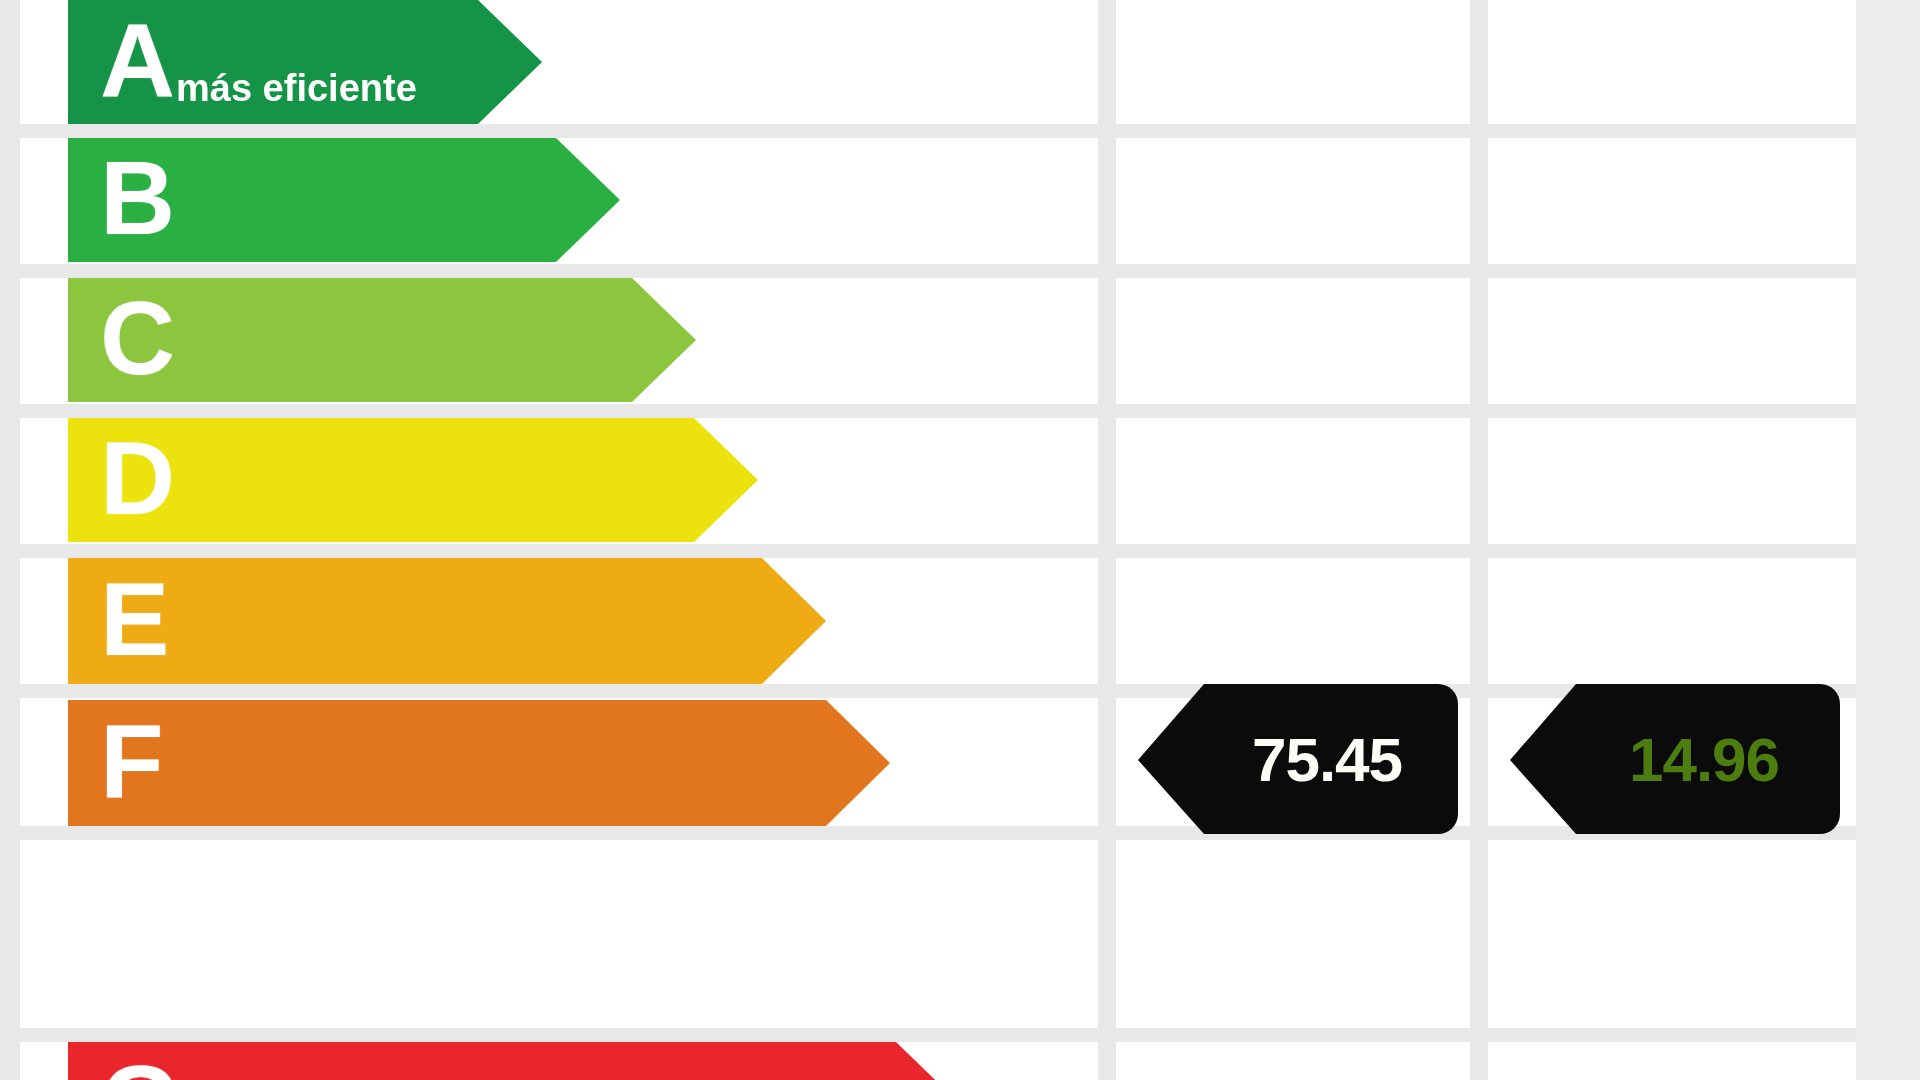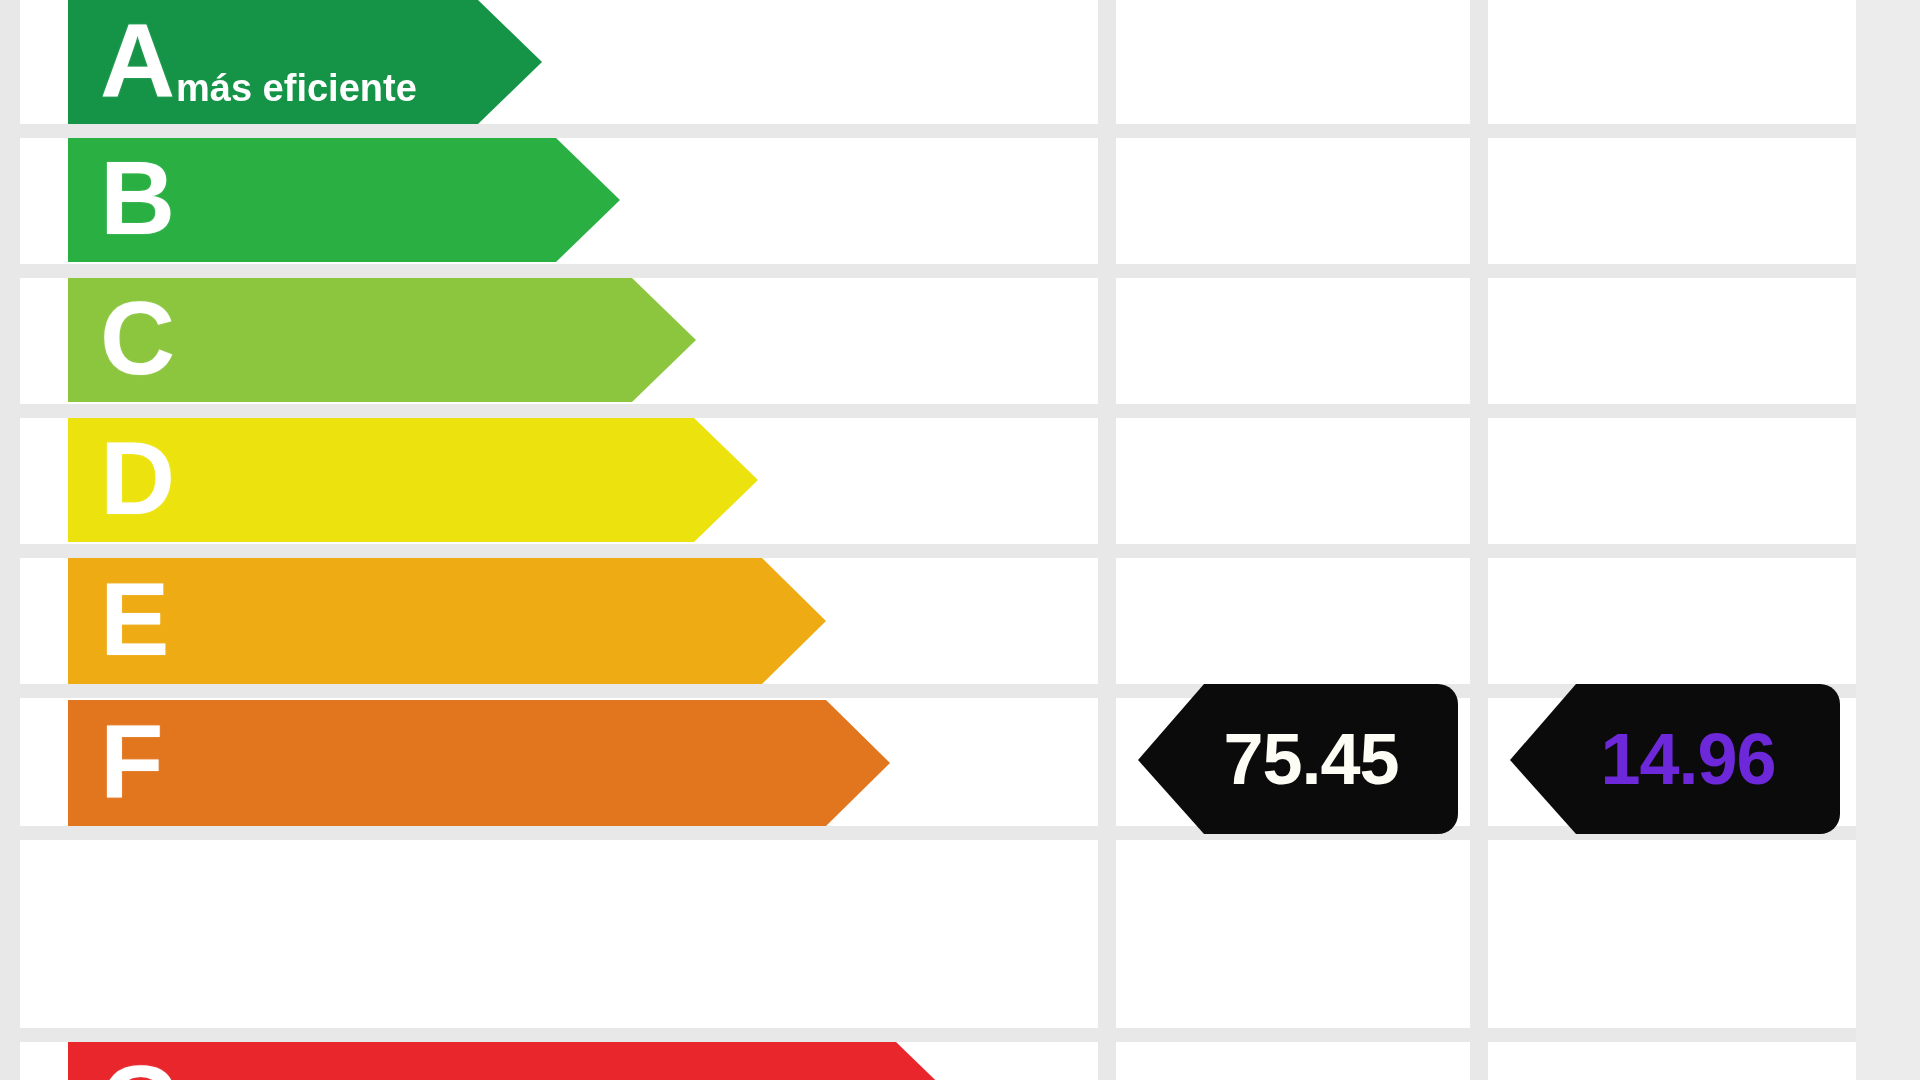--- a/index.html
+++ b/index.html
@@ -47,24 +47,24 @@
   .bar .sub{
     position:absolute;left:108px;bottom:14px;
     font-size:38px;font-weight:bold;color:#ffffff;
     white-space:nowrap;
   }
 
   
   .badge{position:absolute;}
   .badge svg{display:block;}
   .badge .val{
-    position:absolute;left:0;top:0;width:100%;height:100%;
+    position:absolute;left:16px;top:0;width:100%;height:100%;
     display:flex;align-items:center;justify-content:center;
     padding-left:26px;box-sizing:border-box;
-    font-size:72px;font-weight:bold;color:#fdfdf5;
+    font-size:62px;font-weight:bold;color:#fdfdf5;
     letter-spacing:-1px;
     white-space:nowrap;
   }
 </style>
 </head>
 <body>
 
 <div id="label">
 
   <div class="sheet"></div>
@@ -144,16 +144,16 @@
     <svg width="320" height="150" viewBox="0 0 320 150" aria-hidden="true">
       <path d="M66,0 H300 a20,20 0 0 1 20,20 V130 a20,20 0 0 1 -20,20 H66 L0,76 Z" fill="#0b0b0b"></path>
     </svg>
     <span class="val" style="color: rgb(253, 253, 245);">75.45</span>
   </div>
 
   <div class="badge" id="badge-co2" style="left:1510px;top:684px;width:330px;height:150px">
     <svg width="330" height="150" viewBox="0 0 330 150" aria-hidden="true">
       <path d="M66,0 H310 a20,20 0 0 1 20,20 V130 a20,20 0 0 1 -20,20 H66 L0,76 Z" fill="#0b0b0b"></path>
     </svg>
-    <span class="val" style="color: #6d28d9;">14.96</span>
+    <span class="val" style="color: #4d7c0f;">14.96</span>
   </div>
 
 </div>
 
 </body></html>

